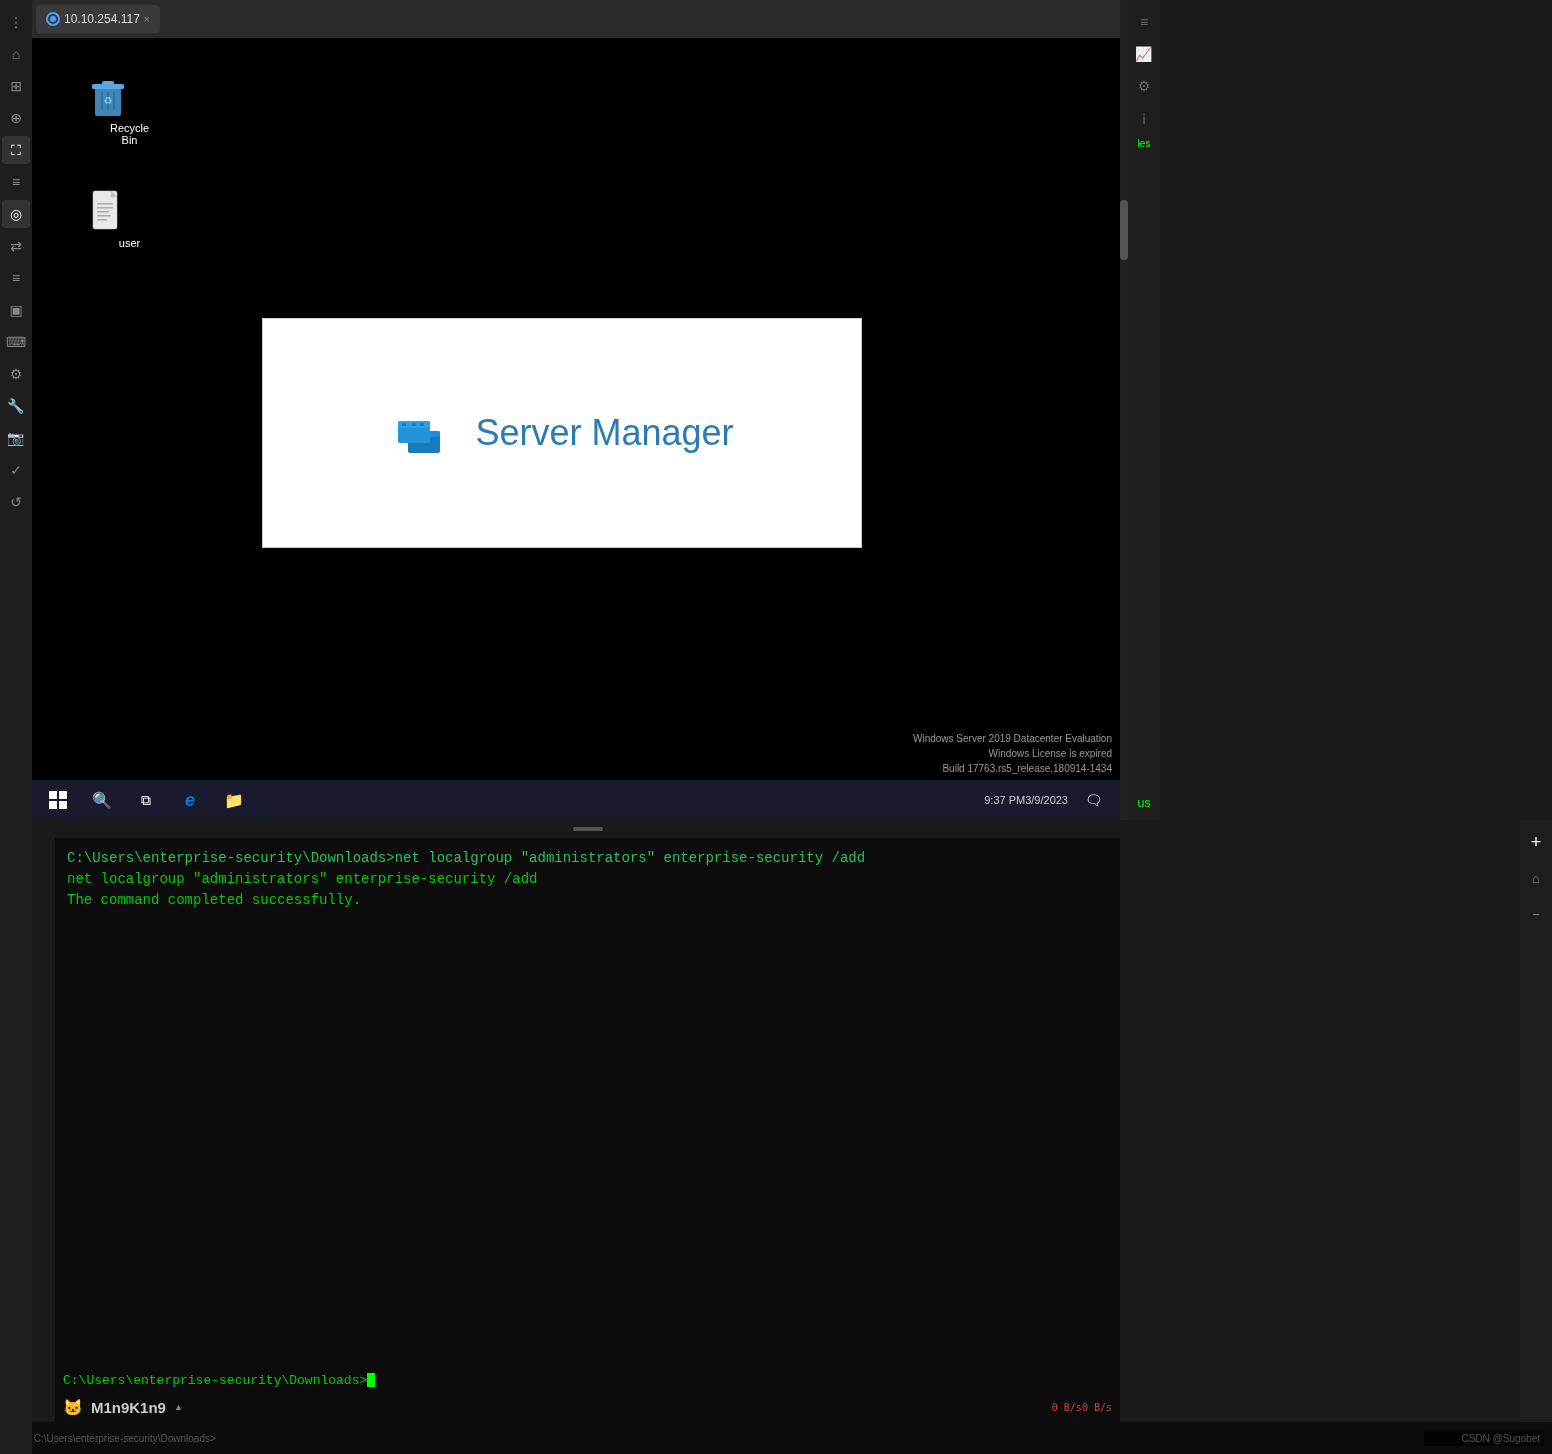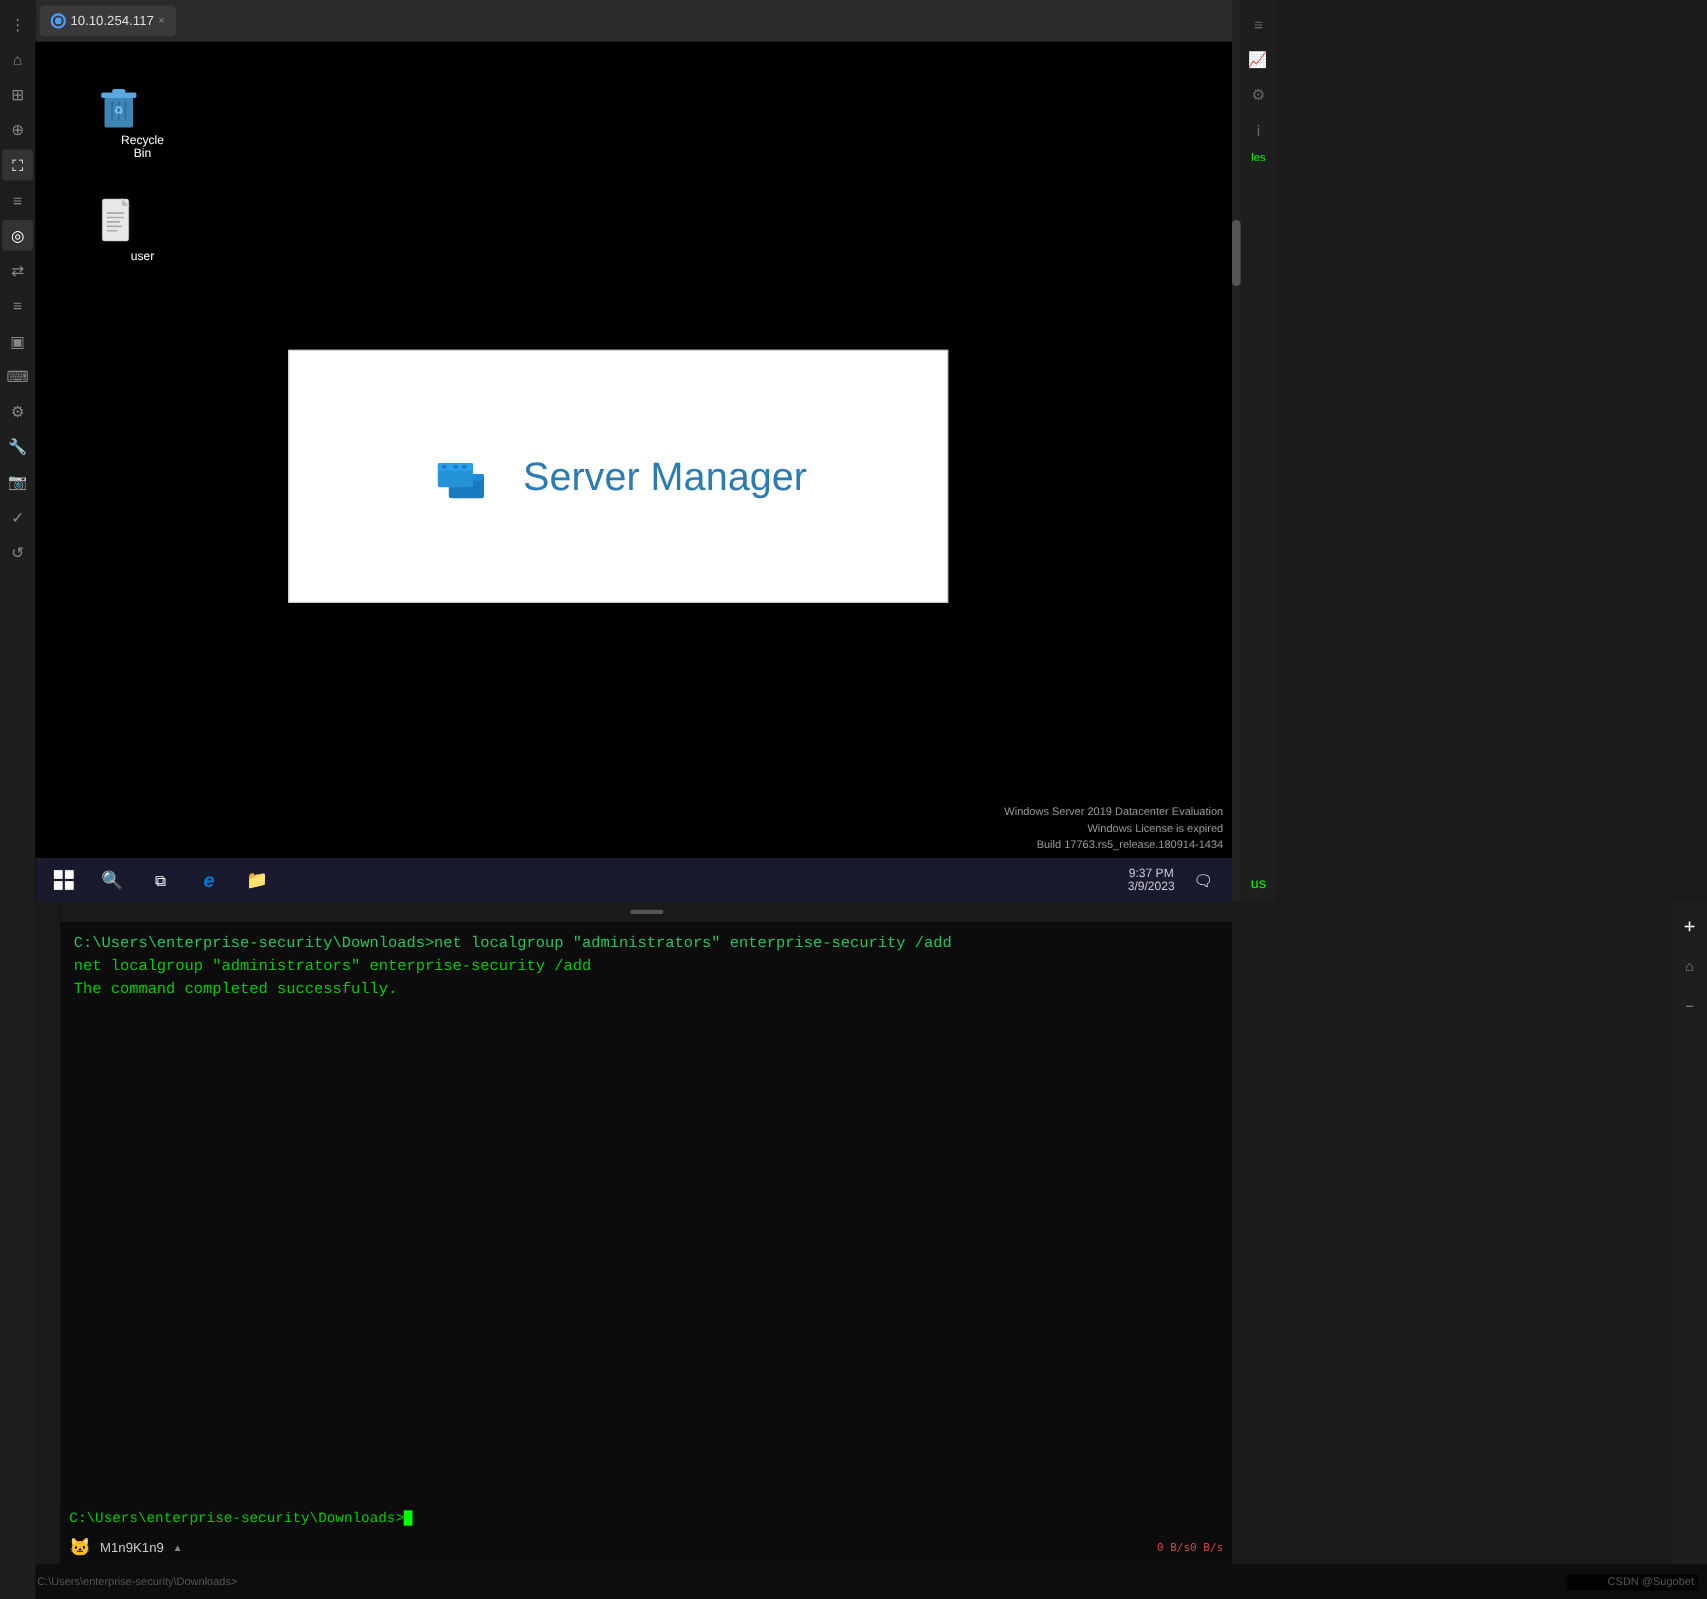--- a/index.html
+++ b/index.html
@@ -340,21 +340,22 @@
       display: flex;
       align-items: center;
       gap: 8px;
       padding: 0 8px;
     }
     .cat-icon {
       font-size: 16px;
     }
     .username-display {
       color: #ccc;
-      font-size: 12px;
+      font-size: 15px;
+      font-weight: bold;
     }
     .net-display {
       margin-left: auto;
       display: flex;
       flex-direction: row;
       align-items: flex-end;
       font-family: monospace;
       font-size: 10px;
     }
   </style>
@@ -407,21 +408,21 @@
           <rect x="14" y="18" width="2" height="18" rx="1" fill="#2a6a9a" opacity="0.7"></rect>
           <rect x="20" y="18" width="2" height="18" rx="1" fill="#2a6a9a" opacity="0.7"></rect>
           <rect x="26" y="18" width="2" height="18" rx="1" fill="#2a6a9a" opacity="0.7"></rect>
 
           <text x="21" y="30" text-anchor="middle" fill="#7cd4f0" font-size="10" font-family="Arial">♻</text>
         </svg>
       </div>
       <span class="icon-label">Recycle Bin</span>
     </div>
 
-    <div class="desktop-icon" style="top:135px; left:40px;justify-content:center;">
+    <div class="desktop-icon" style="top:145px; left:40px;justify-content:center;">
       <div class="icon-img">
         <svg width="38" height="44" viewBox="0 0 38 44" fill="none" xmlns="http://www.w3.org/2000/svg">
 
           <rect x="4" y="2" width="24" height="38" rx="2" fill="#e8e8e8"></rect>
           <rect x="4" y="2" width="24" height="38" rx="2" stroke="#ccc" stroke-width="0.5"></rect>
 
           <polygon points="22,2 28,8 22,8" fill="#bbb"></polygon>
           <polygon points="22,2 28,8 22,8" fill="none" stroke="#ccc"></polygon>
 
           <rect x="8" y="14" width="16" height="1.5" rx="0.75" fill="#aaa"></rect>
@@ -483,21 +484,21 @@
       <div class="taskbar-btn">
         <span style="color:#0078d7; font-size:18px; font-style:italic; font-weight:bold;">e</span>
       </div>
 
       <div class="taskbar-btn">
         <span style="font-size:16px;">📁</span>
       </div>
 
       <div class="taskbar-spacer"></div>
 
-      <div style="display:flex;flex-direction:column;align-items:center;font-size:10px;color:#ccc;">
+      <div style="display:flex;align-items:flex-start;font-size:10px;color:#ccc;">
         <div style="font-size:11px;">9:37 PM</div>
         <div style="font-size:11px;">3/9/2023</div>
       </div>
       <div class="taskbar-btn">
         <span style="font-size:14px;">🗨</span>
       </div>
     </div>
   </div>
 </div>
 

